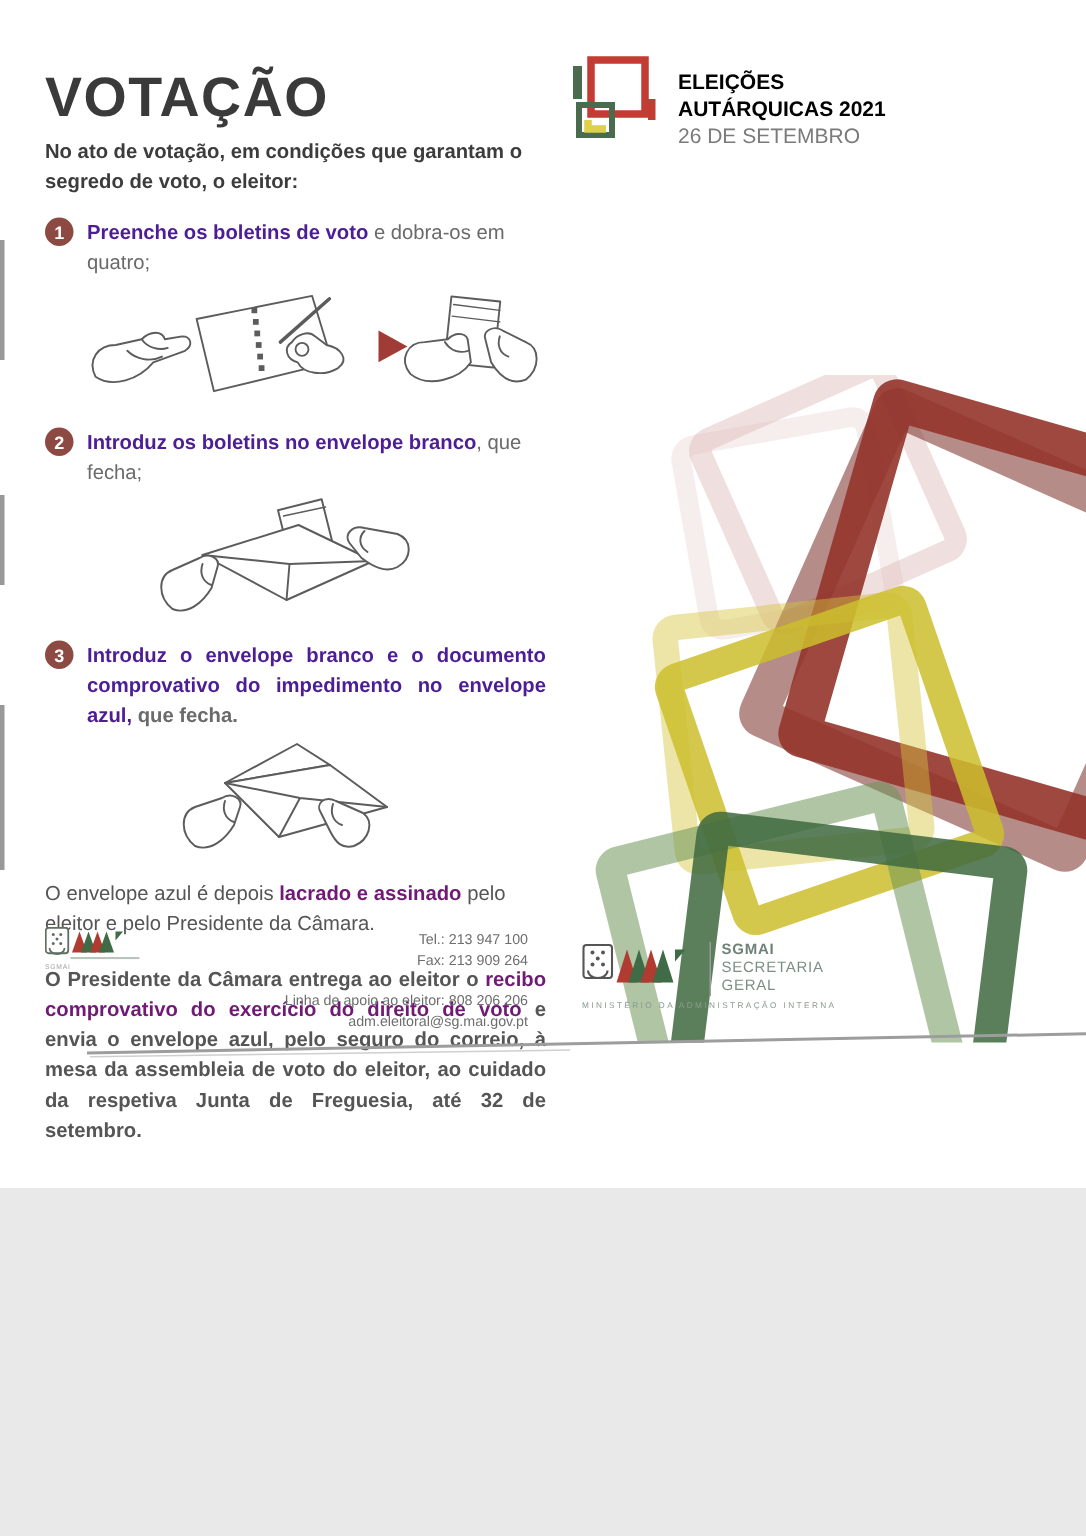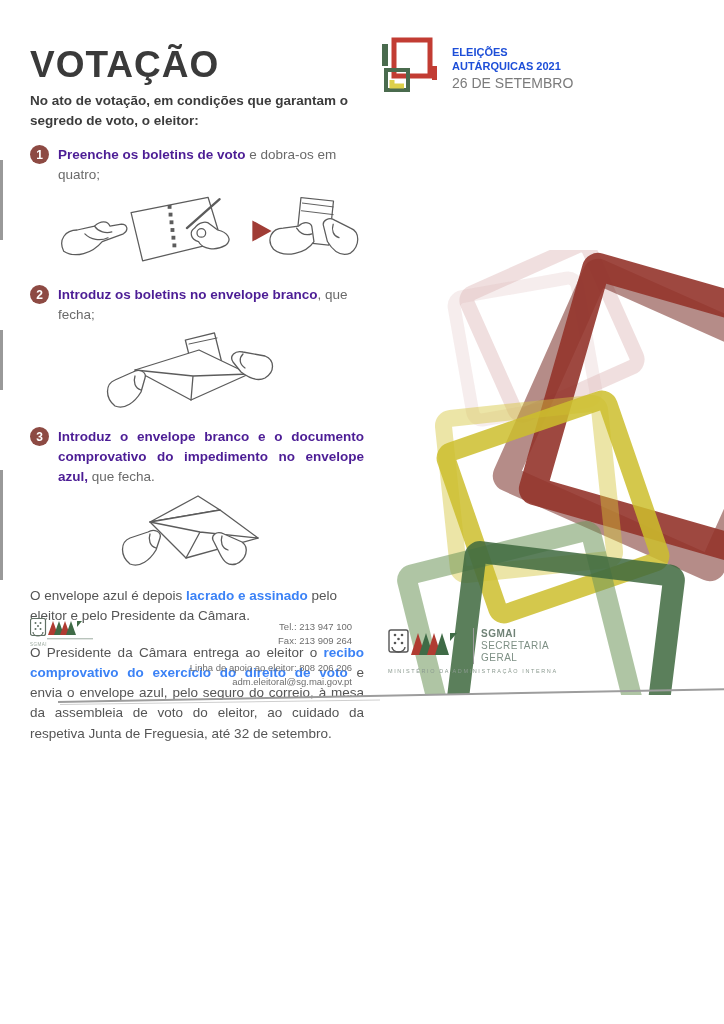--- a/index.html
+++ b/index.html
@@ -1,46 +1,46 @@
 <!DOCTYPE html>
 <html><head>
 <meta charset="utf-8">
 <style>
   html,body{margin:0;padding:0;background:#e9e9e9;}
   .sheet{
-    position:relative;width:724px;height:1024px;background:#ffffff;
+    position:relative;width:724px;height:792px;background:#ffffff;
     font-family:"Liberation Sans",sans-serif;color:#3f3f3f;overflow:hidden;
   }
   
   .left-col{position:absolute;left:30px;top:46px;width:334px;}
   .h1{font-size:37px;font-weight:700;letter-spacing:1px;color:#3a3a3a;line-height:1;}
   .intro{margin-top:8px;font-size:13.5px;font-weight:700;color:#3c3c3c;line-height:1.45;}
   .step{display:flex;margin-top:15px;align-items:flex-start;}
   .badge{
     flex:0 0 auto;width:19px;height:19px;border-radius:50%;background:#8d4a43;
     color:#fff;font-size:12px;font-weight:700;display:flex;align-items:center;justify-content:center;
     margin-right:9px;margin-top:0px;
   }
   .step-text{font-size:13.5px;line-height:1.45;color:#6a6a6a;}
   .step-text b{color:#4c1d95;}
-  .just{text-align:justify;}
+  .just{text-align:justify;font-weight:bold;}
   .illus{display:flex;justify-content:center;margin-top:6px;}
   .illus.wide{justify-content:flex-start;padding-left:26px;}
   .para{margin-top:16px;font-size:13.5px;line-height:1.5;color:#555;}
-  .para b{color:#3b82f6;}
+  .para b{color:#701a75;}
   
   .footer{position:absolute;left:30px;top:618px;width:334px;font-size:9.5px;color:#6e6e6e;}
   .footer-right{position:absolute;right:12px;top:2px;text-align:right;line-height:1.5;}
   .footer-left{position:absolute;left:0;top:0;}
   .footer-left .addr{margin-top:6px;line-height:1.45;}
   .minilogo-caption{font-size:4.5px;color:#9aa89d;letter-spacing:.5px;}
   
   .hdr-logo{position:absolute;left:380px;top:36px;}
   .hdr-text{position:absolute;left:452px;top:46px;line-height:1.25;}
-  .hdr-text .b{font-size:11px;font-weight:700;color:#1d4ed8;}
+  .hdr-text .b{font-size:14px;font-weight:700;color:#000000;}
   .hdr-text .s{font-size:14px;color:#7b7b7b;margin-top:1px;}
   .big-title{position:absolute;left:378px;top:150px;}
   .big-line{font-size:45px;font-weight:700;color:#3c3c3c;line-height:.94;letter-spacing:0px;
     transform:scale(.98,1.12);transform-origin:left top;}
   .subtitle{font-size:22.5px;color:#6f3830;letter-spacing:.5px;margin-top:10px;font-weight:500;}
   
   .art{position:absolute;left:360px;top:250px;width:364px;height:445px;overflow:hidden;}
   .frame{position:absolute;border-style:solid;border-radius:16px;}
   
   .org-logo{position:absolute;left:388px;top:628px;z-index:6;display:flex;align-items:flex-start;}

